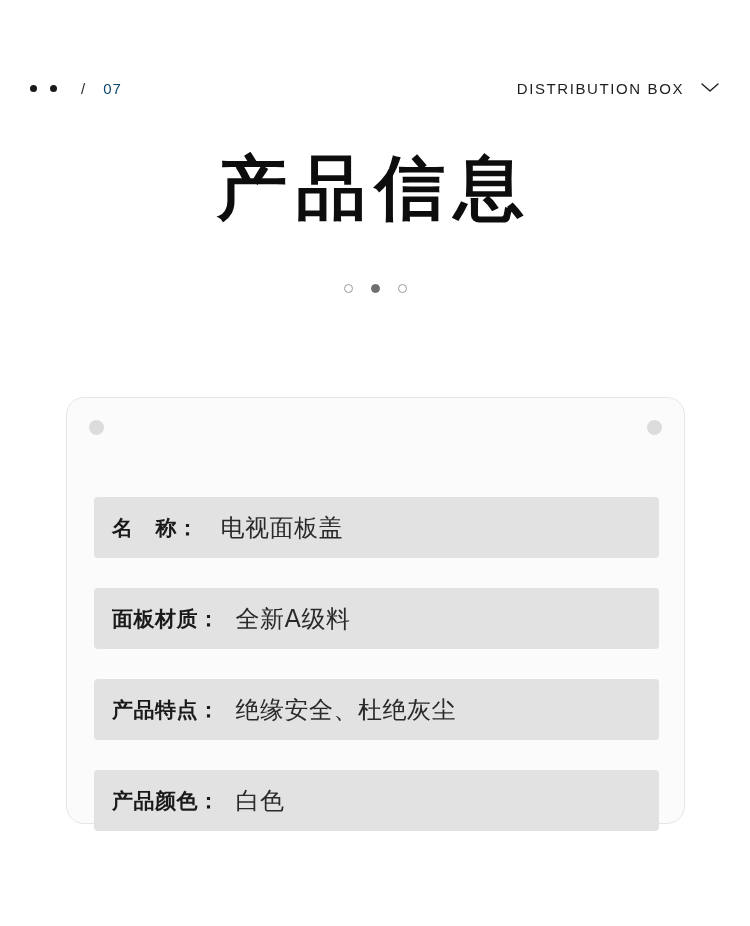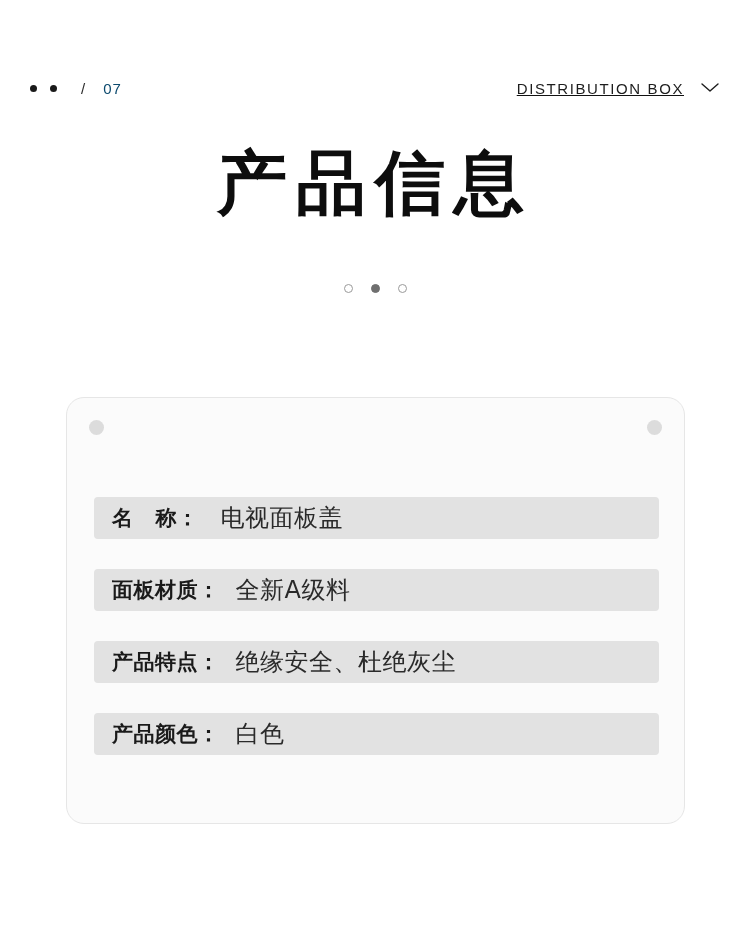--- a/index.html
+++ b/index.html
@@ -56,21 +56,20 @@
     color: #0c4a6e;
     letter-spacing: 1px;
   }
   .topbar-right {
     position: absolute;
     right: 30px;
     top: 0;
     display: flex;
     align-items: center;
     height: 36px;
-    text-decoration: underline;
   }
   .category-label {
     font-size: 15px;
     letter-spacing: 1.6px;
     color: #1d1d1d;
   }
   .chevron {
     margin-left: 16px;
     display: inline-block;
     line-height: 0;
@@ -80,21 +79,21 @@
   .title {
     position: absolute;
     top: 150px;
     left: 0;
     width: 750px;
     text-align: center;
     font-size: 70px;
     font-weight: 700;
     letter-spacing: 9px;
     color: #0d0d0d;
-    font-family: Liberation Mono, monospace;
+    font-family: Liberation Sans, sans-serif;
     line-height: 1.1;
   }
 
   
   .pager {
     position: absolute;
     top: 284px;
     left: 0;
     width: 750px;
     display: flex;
@@ -137,21 +136,21 @@
   .screw.left { left: 22px; top: 22px; }
   .screw.right { right: 22px; top: 22px; }
 
   .rows {
     position: absolute;
     left: 27px;
     top: 99px;
     width: 565px;
   }
   .row {
-    height: 42px;
+    height: 61px;
     background: #e2e2e2;
     border-radius: 4px;
     display: flex;
     align-items: center;
     margin-bottom: 30px;
   }
   .row:last-child { margin-bottom: 8px; }
 
   .row-label {
     font-size: 21px;

